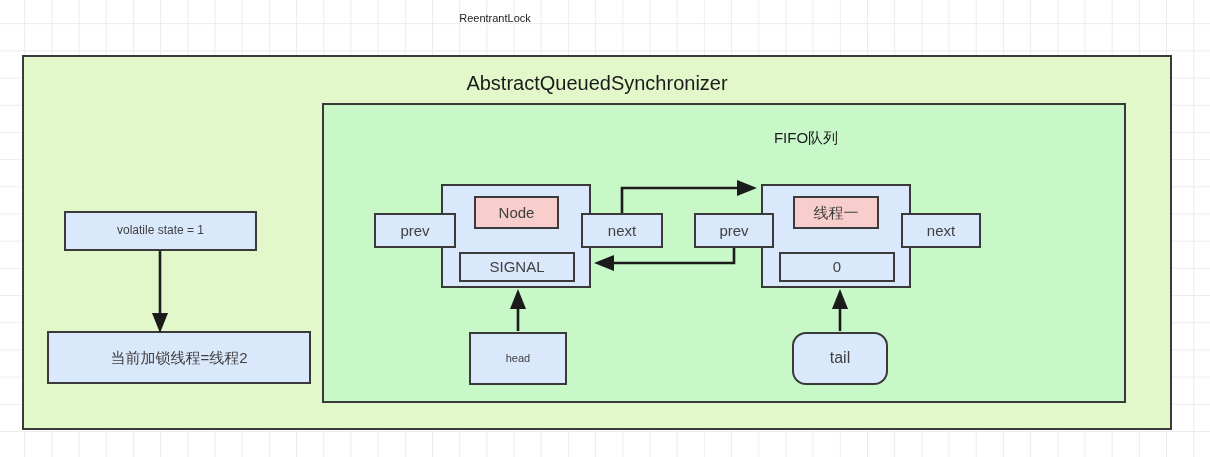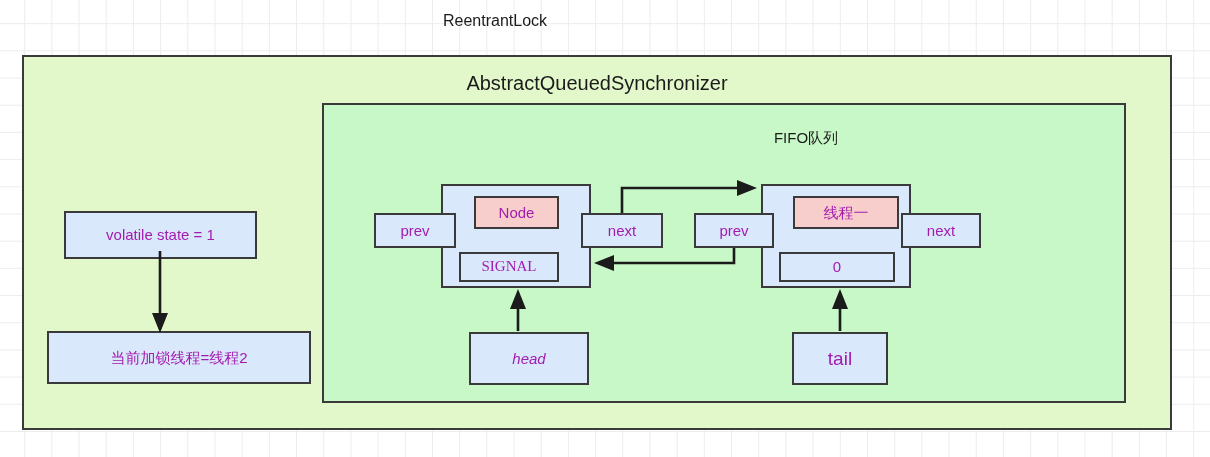--- a/index.html
+++ b/index.html
@@ -24,21 +24,21 @@
   }
 
   
   .box {
     position: absolute;
     border: 2px solid #3a3a3a;
     display: flex;
     align-items: center;
     justify-content: center;
     text-align: left;
-    color: #a21caf;
+    color: #404040;
     line-height: 1.15;
   }
   .green-outer {
     background: #e3f8ca;
     border: 2px solid #3a3a3a;
   }
   .green-inner {
     background: #c8f7c8;
     border: 2px solid #3a3a3a;
   }
@@ -54,54 +54,54 @@
   
   .label {
     position: absolute;
     color: #1b1b1b;
     white-space: nowrap;
     text-align: center;
   }
 
   #title-reentrantlock {
     left: 0; top: 12px; width: 990px;
-    font-size: 16px;
+    font-size: 11px;
   }
   #label-aqs {
     left: 22px; top: 72px; width: 1150px;
     font-size: 20px;
   }
   #label-fifo {
     left: 322px; top: 129px; width: 968px;
     font-size: 15px;
   }
 
   
   #aqs-box   { left: 22px;  top: 55px;  width: 1150px; height: 375px; }
   #fifo-box  { left: 322px; top: 103px; width: 804px;  height: 300px; }
 
   
-  #state-box { left: 64px;  top: 211px; width: 193px; height: 48px; font-size: 15px; }
+  #state-box { left: 64px;  top: 211px; width: 193px; height: 40px; font-size: 12px; }
   #thread-box{ left: 47px;  top: 331px; width: 264px; height: 53px; font-size: 15px; }
 
   
   #node1-container { left: 441px; top: 184px; width: 150px; height: 104px; }
   #node1-type  { left: 474px; top: 196px; width: 85px;  height: 33px; font-size: 15px; z-index: 6; }
-  #node1-state { left: 459px; top: 252px; width: 100px; height: 30px; font-size: 15px; z-index: 6; font-family: Liberation Serif, serif; }
+  #node1-state { left: 459px; top: 252px; width: 116px; height: 30px; font-size: 15px; z-index: 6; }
   #node1-prev  { left: 374px; top: 213px; width: 82px;  height: 35px; font-size: 15px; z-index: 7; }
   #node1-next  { left: 581px; top: 213px; width: 82px;  height: 35px; font-size: 15px; z-index: 7; }
-  #head-box    { left: 469px; top: 332px; width: 120px;  height: 53px; font-size: 15px; font-style: italic; }
+  #head-box    { left: 469px; top: 332px; width: 98px;  height: 53px; font-size: 11px; }
 
   
   #node2-container { left: 761px; top: 184px; width: 150px; height: 104px; }
-  #node2-type  { left: 793px; top: 196px; width: 106px;  height: 33px; font-size: 15px; z-index: 6; }
+  #node2-type  { left: 793px; top: 196px; width: 86px;  height: 33px; font-size: 15px; z-index: 6; }
   #node2-state { left: 779px; top: 252px; width: 116px; height: 30px; font-size: 15px; z-index: 6; }
   #node2-prev  { left: 694px; top: 213px; width: 80px;  height: 35px; font-size: 15px; z-index: 7; }
   #node2-next  { left: 901px; top: 213px; width: 80px;  height: 35px; font-size: 15px; z-index: 7; }
-  #tail-box    { left: 792px; top: 332px; width: 96px;  height: 53px; font-size: 19px; }
+  #tail-box    { left: 792px; top: 332px; width: 96px;  height: 53px; font-size: 16px; border-radius: 14px; }
 
   
   #arrows {
     position: absolute;
     left: 0; top: 0;
     width: 1210px; height: 457px;
     pointer-events: none;
     z-index: 8;
   }
   .arrow-path {

